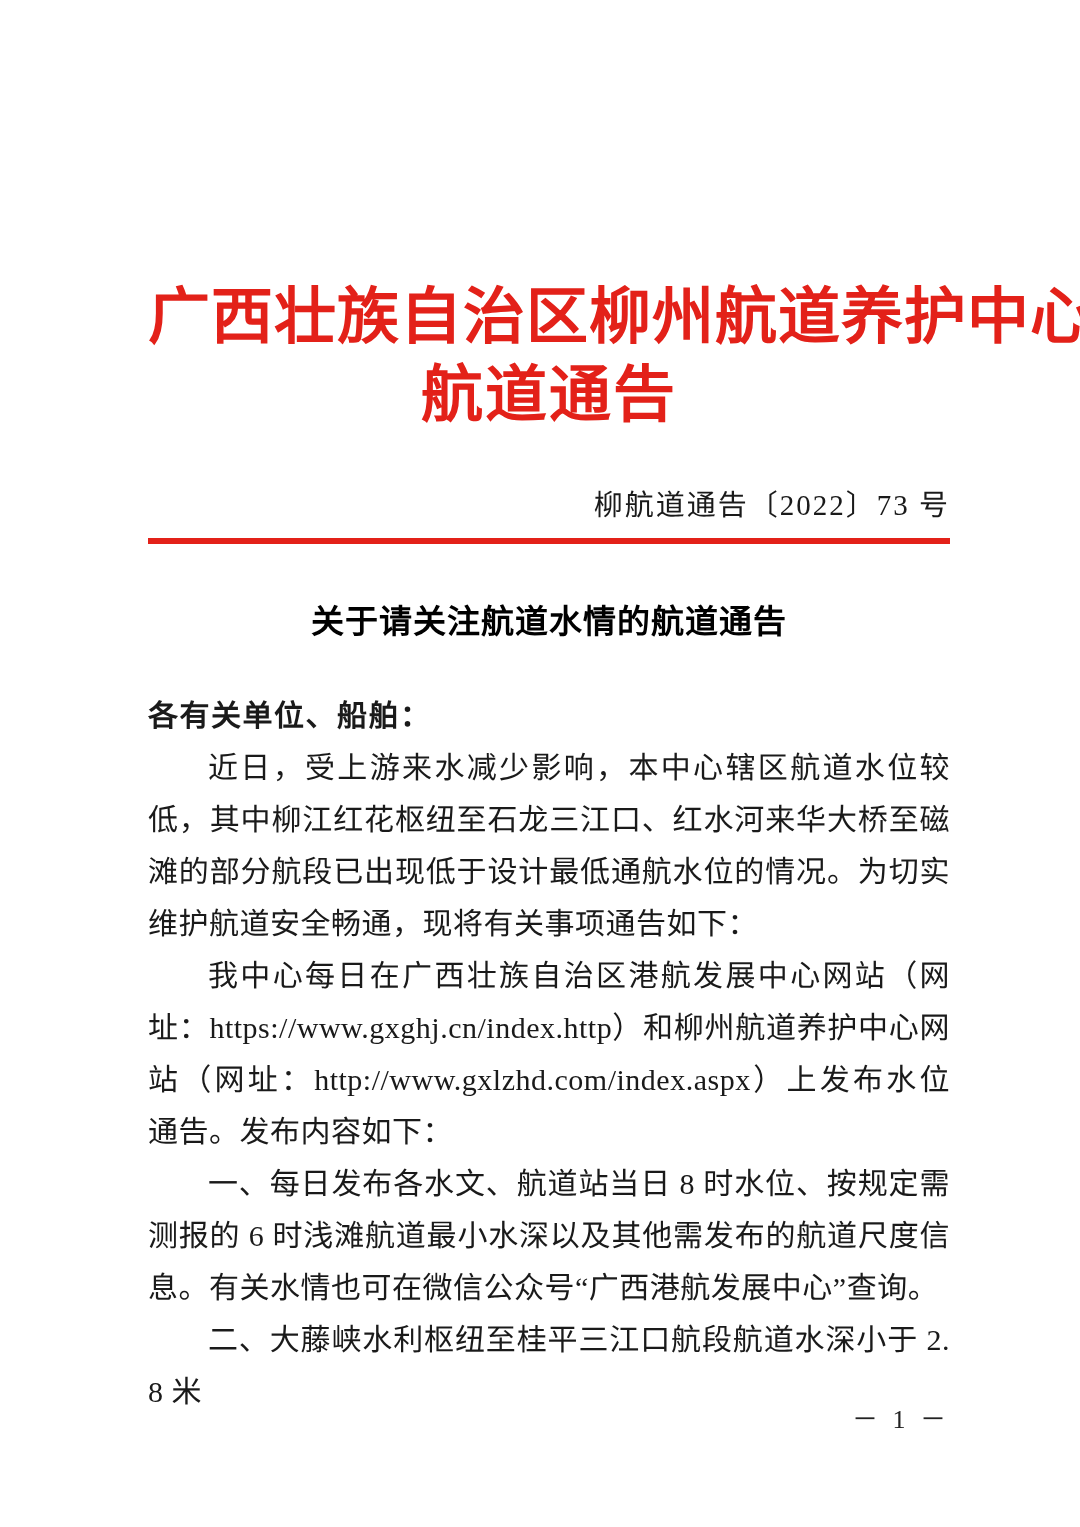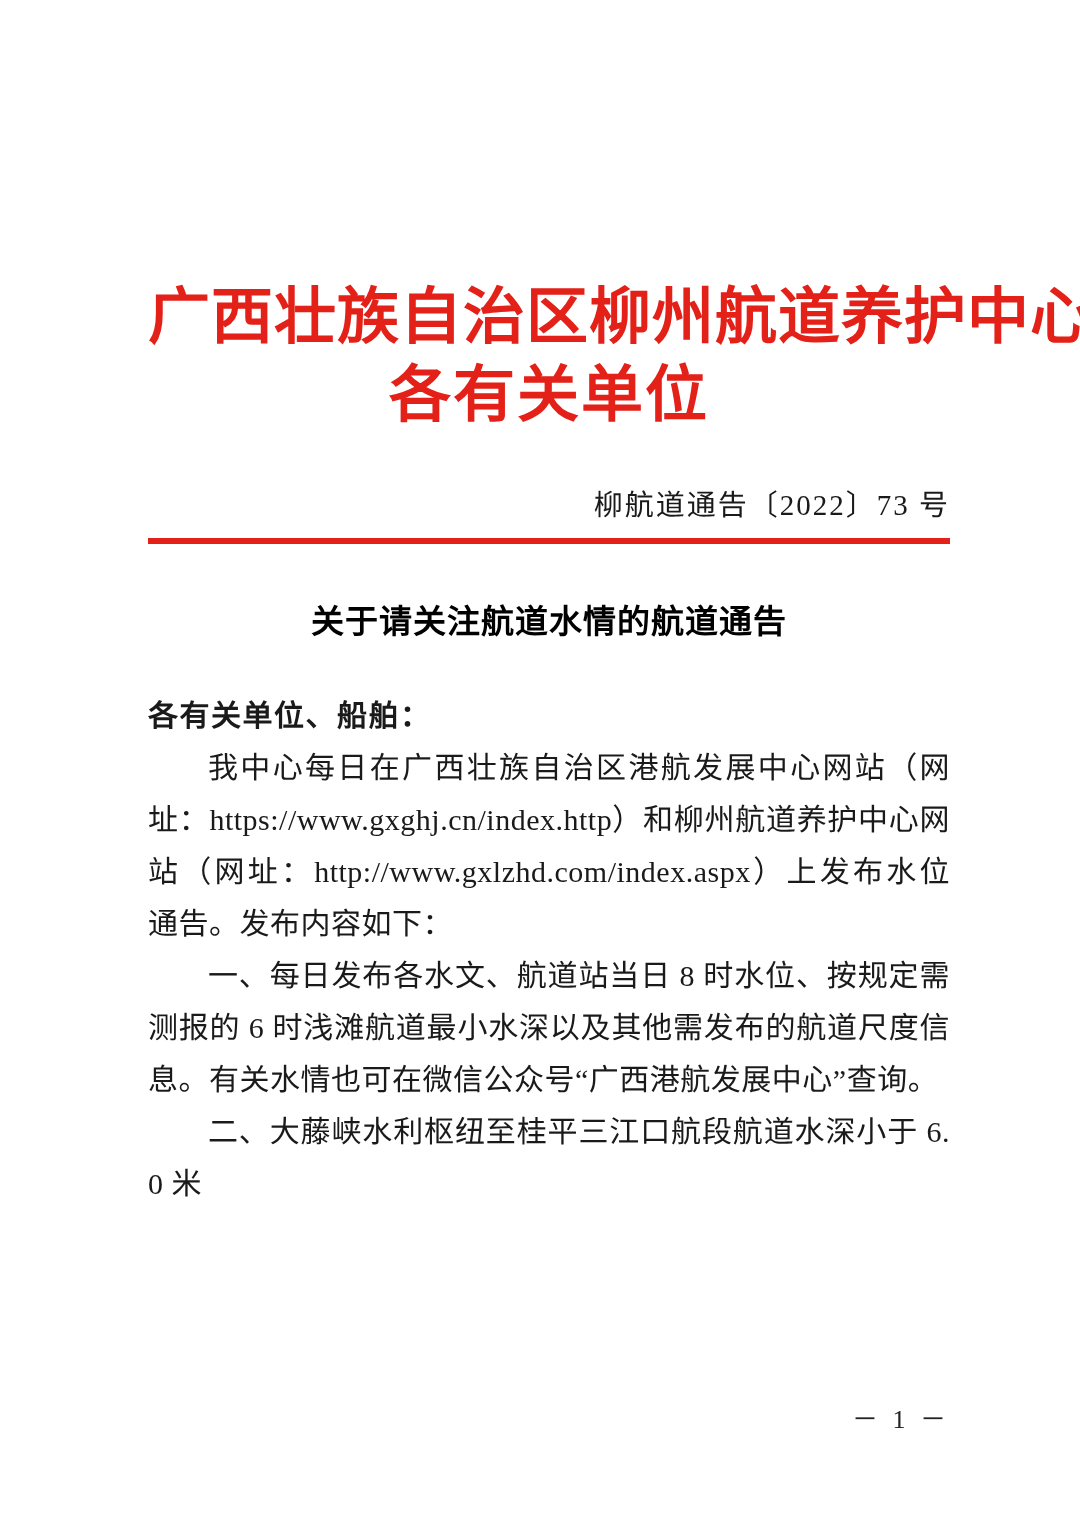--- a/index.html
+++ b/index.html
@@ -119,39 +119,40 @@
 </style>
 </head>
 <body>
 
 <div id="page">
 
   <div class="content">
 
     <div class="masthead">
       <div class="masthead-line line1">广西壮族自治区柳州航道养护中心</div>
-      <div class="masthead-line line2">各有关单位</div>
+      <div class="masthead-line line2">航道通告</div>
     </div>
 
     <div class="doc-number">柳航道通告〔2022〕73 号</div>
 
     <div class="red-rule"></div>
 
     <div class="subtitle">关于请关注航道水情的航道通告</div>
 
     <div class="body-block">
 
       <div class="salutation">各有关单位、船舶：</div>
 
+      <p class="para">近日，受上游来水减少影响，本中心辖区航道水位较低，其中柳江红花枢纽至石龙三江口、红水河来华大桥至磁滩的部分航段已出现低于设计最低通航水位的情况。为切实维护航道安全畅通，现将有关事项通告如下：</p>
 
       <p class="para">我中心每日在广西壮族自治区港航发展中心网站（网址：https://www.gxghj.cn/index.http）和柳州航道养护中心网站（网址：http://www.gxlzhd.com/index.aspx）上发布水位通告。发布内容如下：</p>
 
       <p class="para">一、每日发布各水文、航道站当日 8 时水位、按规定需测报的 6 时浅滩航道最小水深以及其他需发布的航道尺度信息。有关水情也可在微信公众号“广西港航发展中心”查询。</p>
 
-      <p class="para">二、大藤峡水利枢纽至桂平三江口航段航道水深小于 6.0 米</p>
+      <p class="para">二、大藤峡水利枢纽至桂平三江口航段航道水深小于 2.8 米</p>
 
     </div>
 
   </div>
 
   <div class="page-footer">－ 1 －</div>
 
 </div>
 
 </body></html>

